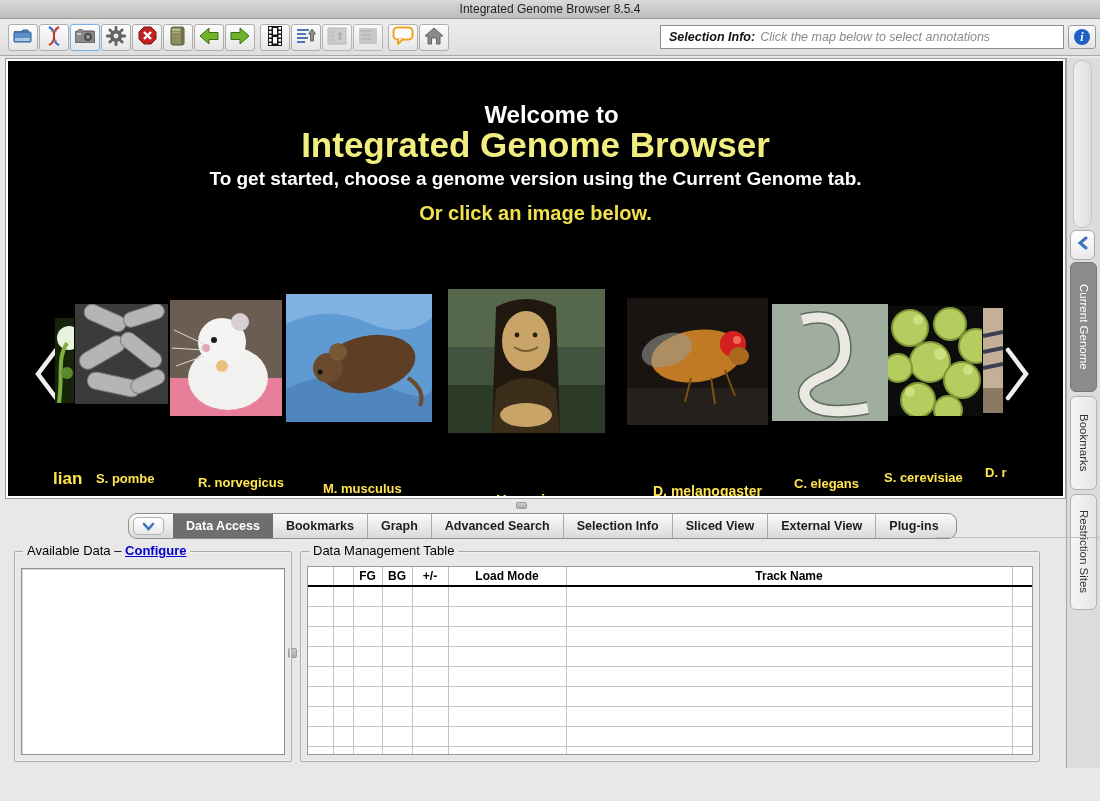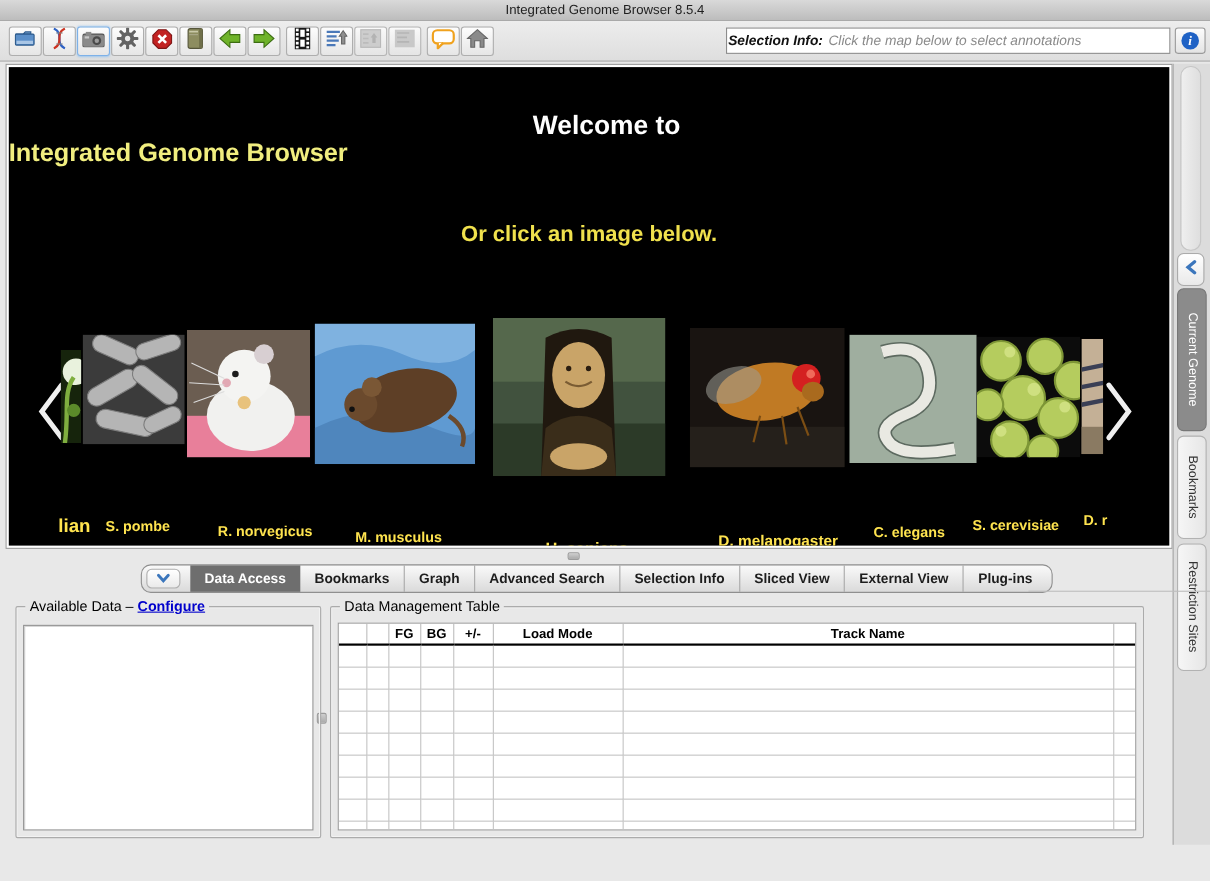--- a/index.html
+++ b/index.html
@@ -15,36 +15,36 @@
   
   .toolbar { position:absolute; left:0; top:19px; width:1100px; height:37px;
     background:linear-gradient(#ededed,#dedede); border-bottom:1px solid #a8a8a8; }
   .tb-btn { position:absolute; top:5px; width:30px; height:27px; border:1px solid #aeaeae;
     border-radius:3px; background:linear-gradient(#fdfdfd,#e6e6e6);
     display:flex; align-items:center; justify-content:center; }
   .tb-btn.focused { border:1px solid #7db1e8; box-shadow:0 0 2px #9cc6ef; }
   .tb-btn.disabled { opacity:.85; }
   .sel-info-field { position:absolute; left:660px; top:6px; width:404px; height:24px;
     background:#fff; border:1px solid #8c8c8c; font-size:12.5px; font-style:italic;
-    line-height:22px; padding-left:1px; white-space:nowrap; overflow:hidden; }
+    line-height:22px; padding-left:8px; white-space:nowrap; overflow:hidden; }
   .sel-info-field b { font-weight:bold; color:#111; }
   .sel-info-field span.ph { color:#8a8a8a; margin-left:5px; }
   .info-btn { position:absolute; left:1068px; top:6px; width:28px; height:24px;
     border:1px solid #9b9b9b; border-radius:3px; background:linear-gradient(#fcfcfc,#e4e4e4);
     display:flex; align-items:center; justify-content:center; }
   .info-circle { width:16px; height:16px; border-radius:50%; background:#1f62c5; color:#fff;
     font-size:12px; font-weight:bold; font-style:italic; text-align:center; line-height:16px;
     font-family:"Liberation Serif", serif; }
 
   
   .map-frame { position:absolute; left:5px; top:58px; width:1061px; height:441px;
     border:1px solid #9a9a9a; background:#fff; padding:2px; }
   .map-black { position:relative; width:100%; height:100%; background:#000; overflow:hidden; }
   .w1 { position:absolute; top:40px; width:100%; text-align:center; color:#fff; font-size:24px; font-weight:bold;padding-left:32px; }
-  .w2 { position:absolute; top:64px; width:100%; color:#f1ee7f; font-size:23px; font-weight:bold; }
+  .w2 { position:absolute; top:64px; width:100%; text-align:center; color:#f1ee7f; font-size:35px; font-weight:bold; }
   .w3 { position:absolute; top:107px; width:100%; text-align:center; color:#fff; font-size:19px; font-weight:bold; }
   .w4 { position:absolute; top:141px; width:100%; text-align:center; color:#f0e14d; font-size:20px; font-weight:bold; }
 
   .car-arrow { position:absolute; top:285px; width:34px; height:56px; cursor:pointer; }
   .thumb { position:absolute; overflow:hidden; }
   .thumb svg { display:block; width:100%; height:100%; }
   .car-label { position:absolute; color:#ffe44f; font-weight:bold; font-size:13px;
     text-shadow:1px 1px 1px #000; white-space:nowrap; }
 
   
@@ -246,20 +246,21 @@
     </div>
     <div class="info-btn">
       <div class="info-circle">i</div>
     </div>
   </div>
 
   <div class="map-frame">
     <div class="map-black">
       <div class="w1">Welcome to</div>
       <div class="w2">Integrated Genome Browser</div>
+      <div class="w3">To get started, choose a genome version using the Current Genome tab.</div>
       <div class="w4">Or click an image below.</div>
 
       <div class="car-arrow" style="left:22px">
         <svg width="34" height="56" viewBox="0 0 34 56">
             <polyline points="26,4 8,28 26,52" fill="none" stroke="#f0f0f0" stroke-width="4.5" stroke-linecap="round"></polyline>
           </svg>
       </div>
       <div class="car-arrow" style="left:992px">
         <svg width="34" height="56" viewBox="0 0 34 56">
             <polyline points="8,4 26,28 8,52" fill="none" stroke="#f0f0f0" stroke-width="4.5" stroke-linecap="round"></polyline>

